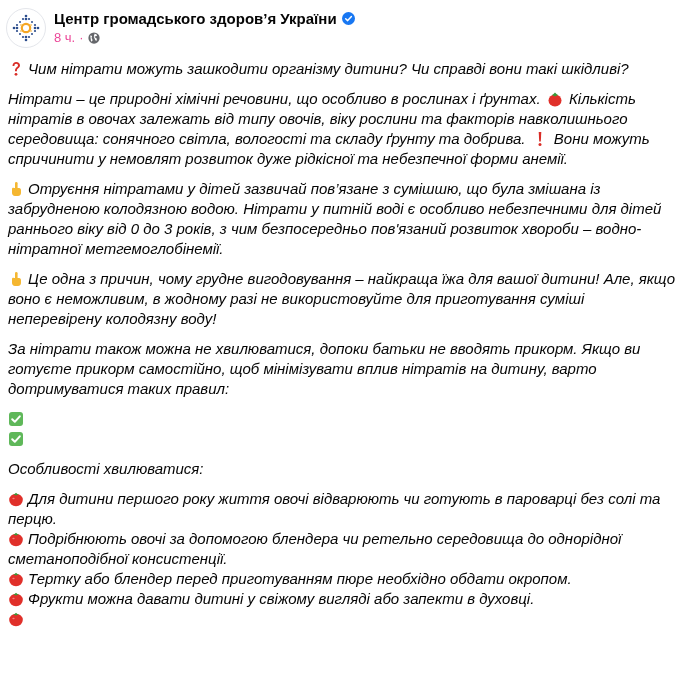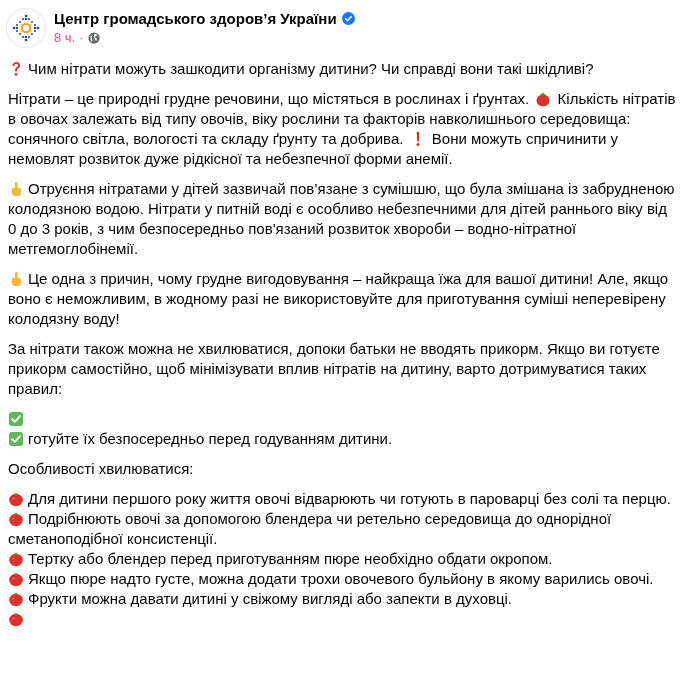--- a/index.html
+++ b/index.html
@@ -16,21 +16,21 @@
     display: flex; align-items: center; justify-content: center;
     box-sizing: border-box;
   }
   .head-text { margin-left: 8px; display: flex; flex-direction: column; }
   .title-row { display: flex; align-items: center; }
   .page-name { font-size: 15px; font-weight: bold; color: #050505; line-height: 19px; }
   .verified { margin-left: 5px; width: 13px; height: 13px; }
   .meta-row { display: flex; align-items: center; font-size: 13px; color: #ec4899; line-height: 18px; margin-top: 1px; }
   .meta-row .dot { margin: 0 4px; }
   .globe { width: 12px; height: 12px; }
-  .body { position: absolute; left: 8px; top: 59px; width: 670px; font-size: 15px; line-height: 20px; color: #050505; }
+  .body { position: absolute; left: 8px; top: 59px; width: 670px; font-size: 15px; line-height: 20px; color: #050505; font-style: italic; }
   .para { margin: 0 0 10px 0; }
   .line { display: block; }
   .emoji { display: inline-block; width: 16px; height: 16px; vertical-align: -3px; margin-right: 4px; }
   .emoji-inline { margin: 0 2px 0 2px; }
 </style>
 </head>
 <body>
 
 <div class="post">
 
@@ -90,21 +90,21 @@
   <div class="body">
 
     <p class="para">
       <svg class="emoji" viewBox="0 0 16 16">
         <path d="M4.5 5 C4.5 2.5 6.3 1 8.2 1 C10.4 1 12 2.5 12 4.5 C12 6.5 10 7.2 9.2 8.3 C8.9 8.8 8.9 9.5 8.9 10.3 L7 10.3 C7 9.2 7 8.3 7.6 7.4 C8.4 6.2 10 5.8 10 4.5 C10 3.5 9.2 2.8 8.2 2.8 C7.1 2.8 6.4 3.6 6.4 5 Z" fill="#d92d27"></path>
         <circle cx="8" cy="13.3" r="1.4" fill="#d92d27"></circle>
       </svg><span>Чим нітрати можуть зашкодити організму дитини? Чи справді вони такі шкідливі?</span>
     </p>
 
     <p class="para">
-      <span>Нітрати – це природні грудне речовини, що містяться в рослинах і ґрунтах.</span>
+      <span>Нітрати – це природні хімічні речовини, що особливо в рослинах і ґрунтах.</span>
       <svg class="emoji emoji-inline" viewBox="0 0 16 16">
         <ellipse cx="8" cy="9.5" rx="6.5" ry="6" fill="#e0302a"></ellipse>
         <path d="M5 4 L8 5.5 L11 4 L9.5 3 L8 1.5 L6.5 3 Z" fill="#3a9a3a"></path>
       </svg>
       <span>Кількість нітратів в овочах залежать від типу овочів, віку рослини та факторів навколишнього середовища:  сонячного світла, вологості та складу ґрунту та добрива.</span>
       <svg class="emoji emoji-inline" viewBox="0 0 16 16">
         <path d="M6.7 1 L9.3 1 L8.8 10.5 L7.2 10.5 Z" fill="#d92d27"></path>
         <circle cx="8" cy="13.5" r="1.5" fill="#d92d27"></circle>
       </svg>
       <span>Вони можуть спричинити у немовлят розвиток дуже рідкісної та небезпечної форми анемії.</span>
@@ -132,21 +132,21 @@
       <span class="line">
         <svg class="emoji" viewBox="0 0 16 16">
           <rect x="1" y="1" width="14" height="14" rx="3" fill="#5fb85a"></rect>
           <path d="M4.2 8.3 L6.8 10.8 L11.8 5.3" fill="none" stroke="#fff" stroke-width="2" stroke-linecap="round" stroke-linejoin="round"></path>
         </svg>
       </span>
       <span class="line">
         <svg class="emoji" viewBox="0 0 16 16">
           <rect x="1" y="1" width="14" height="14" rx="3" fill="#5fb85a"></rect>
           <path d="M4.2 8.3 L6.8 10.8 L11.8 5.3" fill="none" stroke="#fff" stroke-width="2" stroke-linecap="round" stroke-linejoin="round"></path>
-        </svg><span>готуйте їх  безпосередньо перед годуванням дитини.</span>
+        </svg>
       </span>
     </p>
 
     <p class="para">Особливості хвилюватися:</p>
 
     <p class="para">
       <span class="line">
         <svg class="emoji" viewBox="0 0 16 16">
           <ellipse cx="8" cy="9" rx="6.8" ry="6.2" fill="#e0302a"></ellipse>
           <path d="M5.5 3.5 L8 4.5 L10.5 3.5 L9 2.8 L8 1.8 L7 2.8 Z" fill="#3a9a3a"></path>
@@ -165,27 +165,20 @@
           <ellipse cx="8" cy="9" rx="6.8" ry="6.2" fill="#e0302a"></ellipse>
           <path d="M5.5 3.5 L8 4.5 L10.5 3.5 L9 2.8 L8 1.8 L7 2.8 Z" fill="#3a9a3a"></path>
           <ellipse cx="5.5" cy="7.5" rx="1.2" ry="0.8" fill="#f27f7a"></ellipse>
         </svg><span>Тертку або блендер перед приготуванням пюре необхідно обдати окропом.</span>
       </span>
       <span class="line">
         <svg class="emoji" viewBox="0 0 16 16">
           <ellipse cx="8" cy="9" rx="6.8" ry="6.2" fill="#e0302a"></ellipse>
           <path d="M5.5 3.5 L8 4.5 L10.5 3.5 L9 2.8 L8 1.8 L7 2.8 Z" fill="#3a9a3a"></path>
           <ellipse cx="5.5" cy="7.5" rx="1.2" ry="0.8" fill="#f27f7a"></ellipse>
-        </svg><span>Якщо пюре надто густе, можна додати трохи овочевого бульйону в якому варились овочі.</span>
-      </span>
-      <span class="line">
-        <svg class="emoji" viewBox="0 0 16 16">
-          <ellipse cx="8" cy="9" rx="6.8" ry="6.2" fill="#e0302a"></ellipse>
-          <path d="M5.5 3.5 L8 4.5 L10.5 3.5 L9 2.8 L8 1.8 L7 2.8 Z" fill="#3a9a3a"></path>
-          <ellipse cx="5.5" cy="7.5" rx="1.2" ry="0.8" fill="#f27f7a"></ellipse>
         </svg><span>Фрукти можна давати дитині у свіжому вигляді або запекти в духовці.</span>
       </span>
       <span class="line">
         <svg class="emoji" viewBox="0 0 16 16">
           <ellipse cx="8" cy="9" rx="6.8" ry="6.2" fill="#e0302a"></ellipse>
           <path d="M5.5 3.5 L8 4.5 L10.5 3.5 L9 2.8 L8 1.8 L7 2.8 Z" fill="#3a9a3a"></path>
           <ellipse cx="5.5" cy="7.5" rx="1.2" ry="0.8" fill="#f27f7a"></ellipse>
         </svg>
       </span>
     </p>

